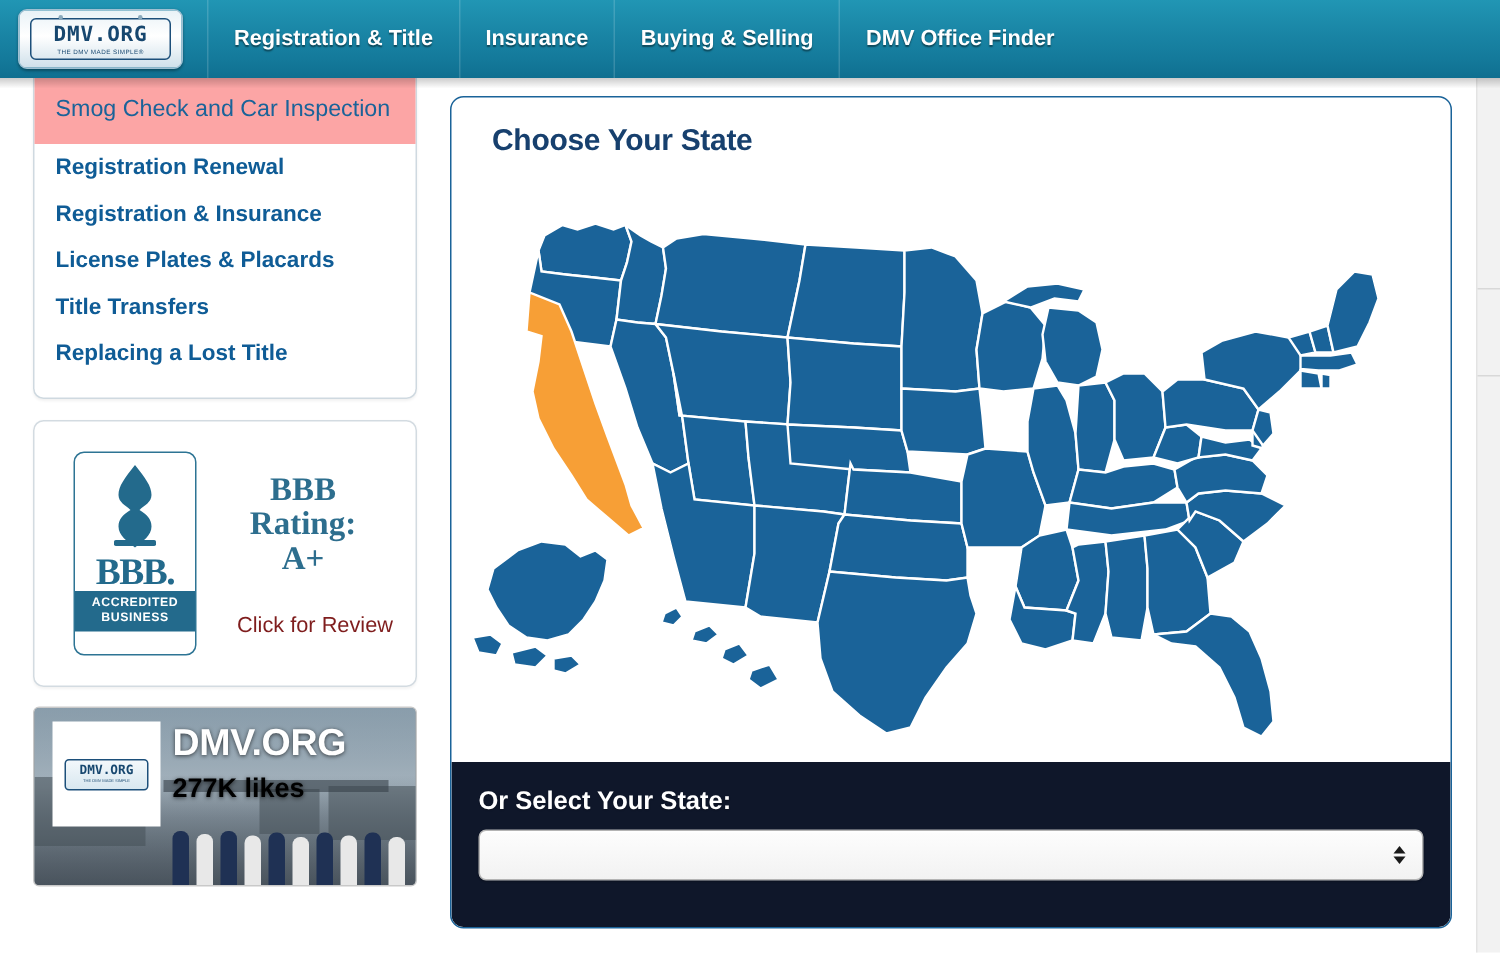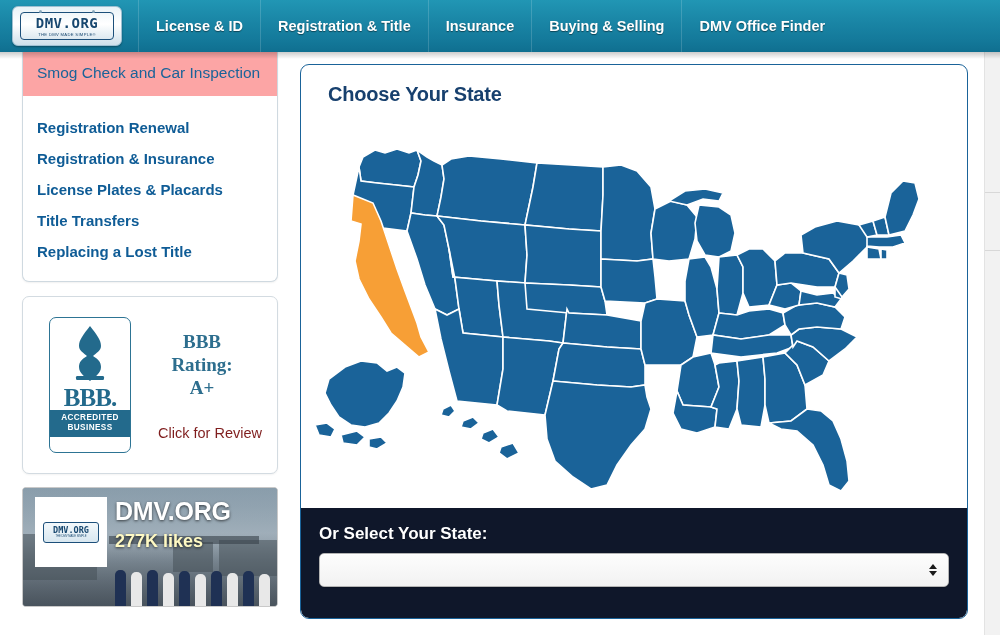--- a/index.html
+++ b/index.html
@@ -161,21 +161,21 @@
 
   .side-link {
     display: block;
     color: #0f5c96;
     font-size: 15px;
     font-weight: bold;
     padding: 7px 14px 7px 14px;
     cursor: pointer;
     text-decoration: none;
   }
-  .side-links-wrap { padding-top: 16px; }
+  .side-links-wrap { padding-top: 0; }
 
   
   #bbb-box {
     margin-top: 14px;
     background: #ffffff;
     border: 1px solid #d3dbe1;
     border-radius: 7px;
     height: 178px;
     display: flex;
     align-items: center;
@@ -218,21 +218,21 @@
     line-height: 10px;
     padding: 3px 0 4px 0;
   }
   #bbb-text {
     margin-left: 18px;
     flex: 1;
   }
   .bbb-rating {
     font-family: "Liberation Serif", serif;
     color: #2d6e8e;
-    font-size: 19px;
+    font-size: 22px;
     font-weight: bold;
     line-height: 23px;
     text-align: center;
     padding-right: 22px;
   }
   .bbb-review {
     margin-top: 26px;
     color: #7f1d1d;
     font-size: 14.5px;
     cursor: pointer;
@@ -295,21 +295,21 @@
     left: 92px; top: 9px;
     color: #ffffff;
     font-size: 25px;
     font-weight: bold;
     text-shadow: 0 1px 3px rgba(0,0,0,0.65);
     letter-spacing: -0.2px;
   }
   #fb-likes {
     position: absolute;
     left: 92px; top: 43px;
-    color: #fef9c3;
+    color: #000000;
     font-size: 18px;
     font-weight: bold;
     text-shadow: 0 1px 3px rgba(0,0,0,0.65);
   }
 
   
   #main-panel {
     position: absolute;
     top: 64px;
     left: 300px;
@@ -393,21 +393,20 @@
 
 <div id="topnav">
 
   <div id="logo-plate">
     <div class="plate-inner">
       <div class="plate-main">DMV.ORG</div>
       <div class="plate-sub">THE DMV MADE SIMPLE®</div>
     </div>
   </div>
 
-  <div class="nav-item">License &amp; ID</div>
   <div class="nav-item">Registration &amp; Title</div>
   <div class="nav-item">Insurance</div>
   <div class="nav-item">Buying &amp; Selling</div>
   <div class="nav-item">DMV Office Finder</div>
 </div>
 
 <div id="page-bg"></div>
 <div id="nav-shadow"></div>
 
 <div id="right-rail">

